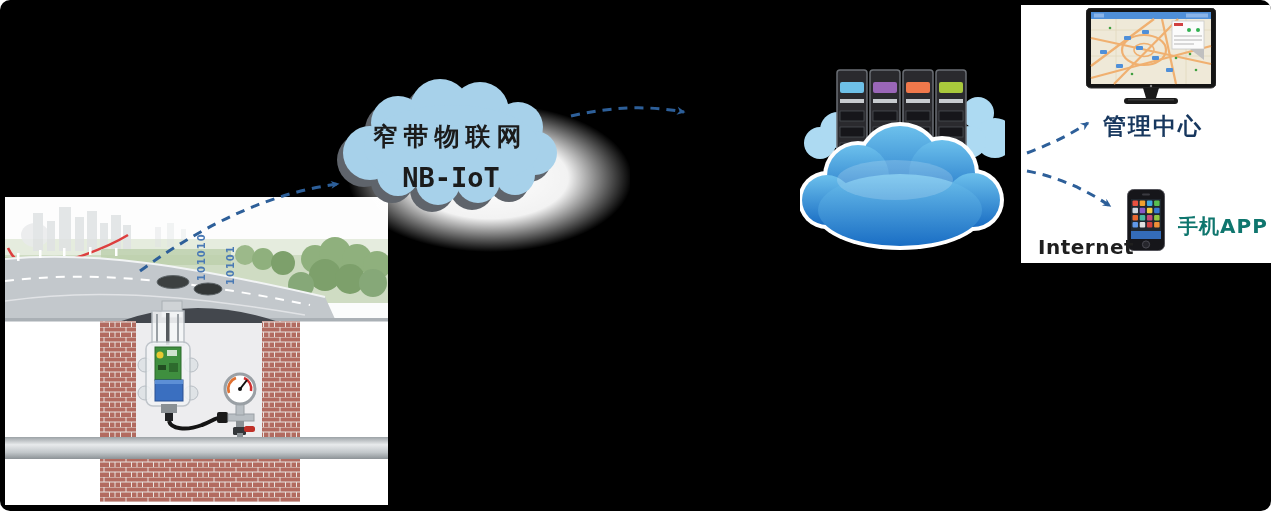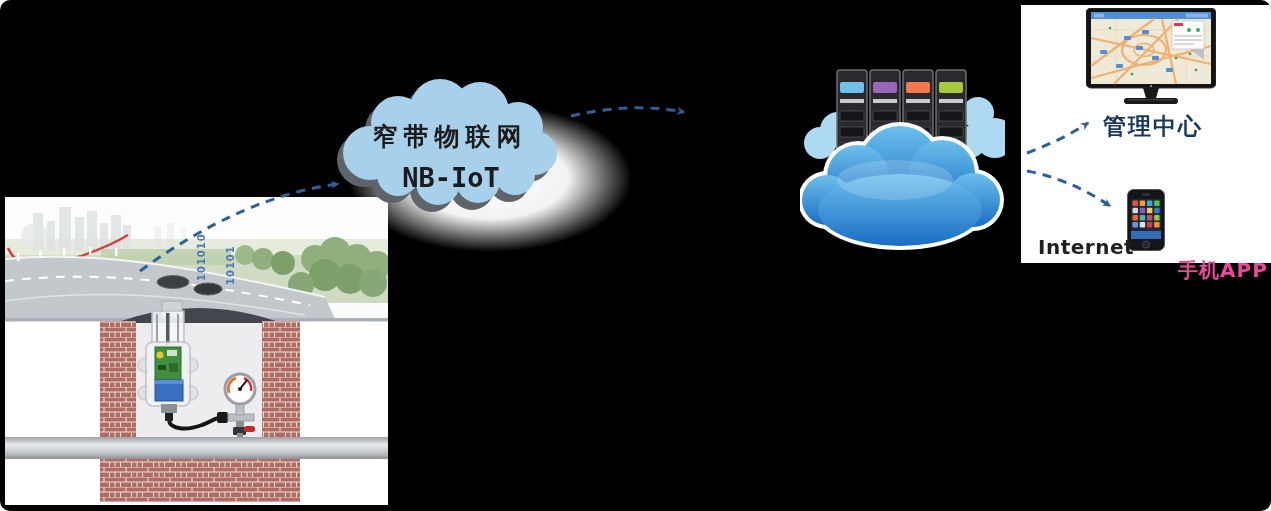--- a/index.html
+++ b/index.html
@@ -346,21 +346,21 @@
           <rect x="27.1" y="25.9" width="5.5" height="5.5" rx="1" fill="#90c840"></rect>
         <rect x="5.5" y="33.1" width="5.5" height="5.5" rx="1" fill="#6098e8"></rect>
           <rect x="12.7" y="33.1" width="5.5" height="5.5" rx="1" fill="#e0e0e0"></rect>
           <rect x="19.9" y="33.1" width="5.5" height="5.5" rx="1" fill="#d04040"></rect>
           <rect x="27.1" y="33.1" width="5.5" height="5.5" rx="1" fill="#f09038"></rect>
       </g>
       <rect x="4" y="42" width="30" height="8" fill="#3878d0" opacity="0.85"></rect>
       <circle cx="19" cy="55.5" r="3.6" fill="#26262c" stroke="#4a4a52"></circle>
     </svg>
 
-    <div id="app-label" class="label" style="color: #ec4899; margin-top: 44px;">手机APP</div>
+    <div id="app-label" class="label" style="color: #0f766e;">手机APP</div>
 
     <div id="internet-label" class="label" style="color: rgb(31, 31, 31);">Internet</div>
   </div>
 
   <svg id="arrows" class="abs" viewBox="0 0 1271 511">
     <defs>
       <marker id="arr" markerWidth="10" markerHeight="10" refX="7.5" refY="4.5" orient="auto" markerUnits="userSpaceOnUse">
         <path d="M0.5,0.5 L9,4.5 L0.5,8.5 L3,4.5 Z" fill="#2d5f99"></path>
       </marker>
     </defs>

